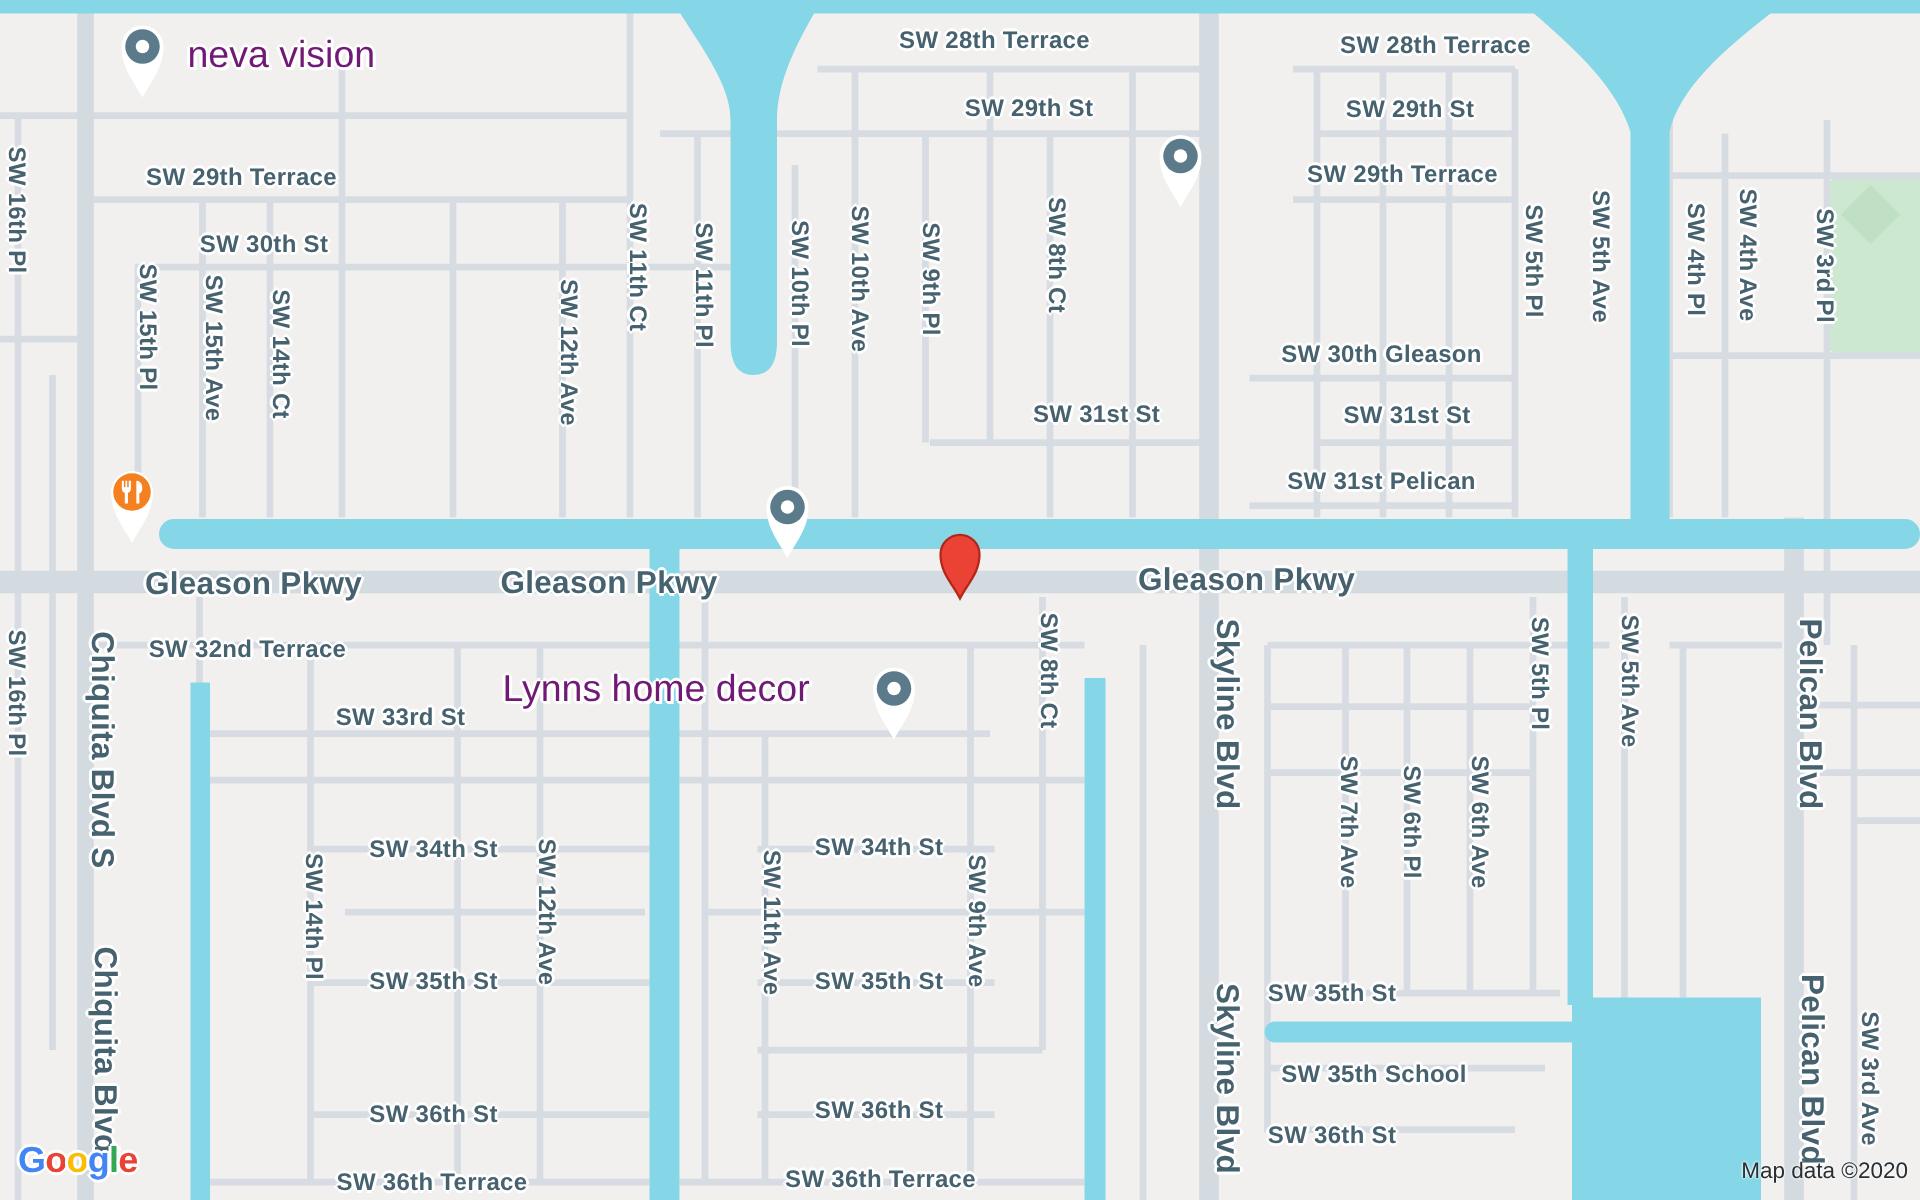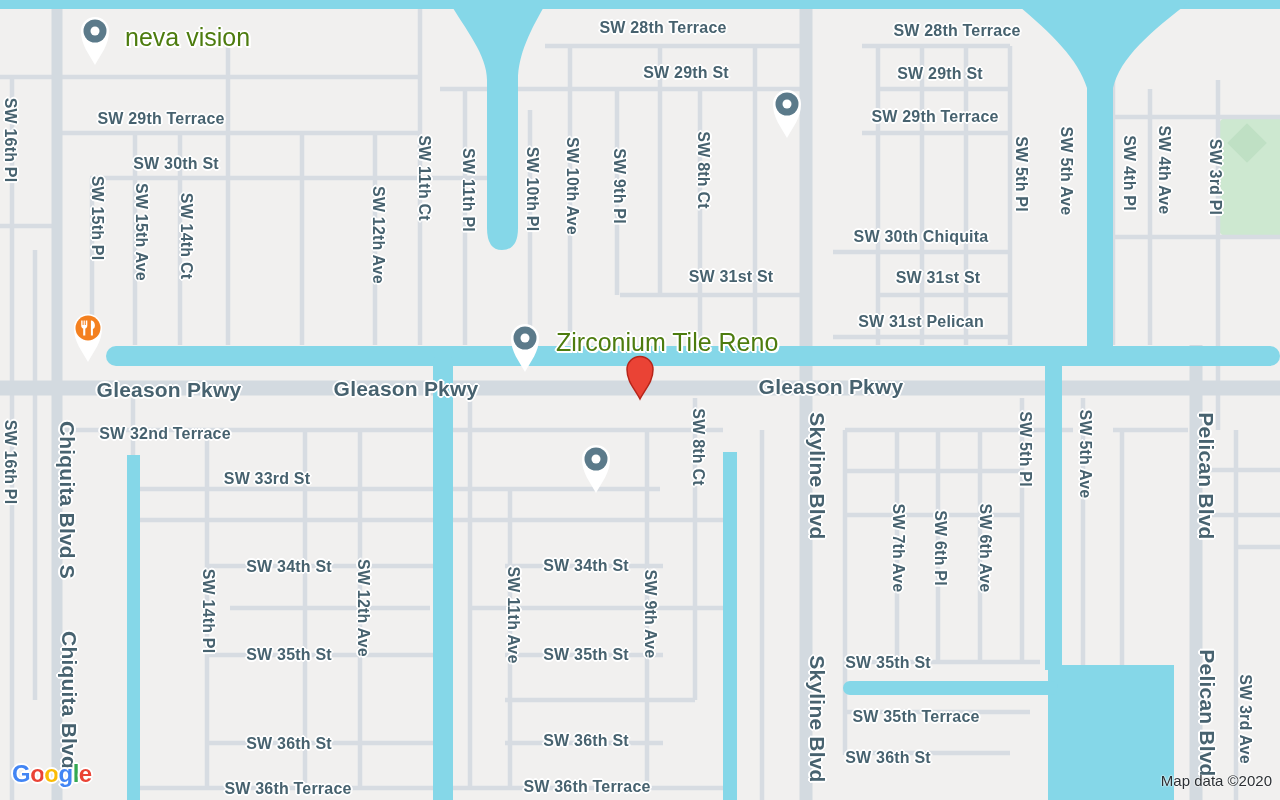--- a/index.html
+++ b/index.html
@@ -12,21 +12,21 @@
     position:absolute;transform:translate(-50%,-50%);
     white-space:nowrap;color:#47626f;font-size:16px;font-weight:600;letter-spacing:.2px;
     text-shadow:-1px -1px 0 #fff,1px -1px 0 #fff,-1px 1px 0 #fff,1px 1px 0 #fff,
                 -2px 0 0 #fff,2px 0 0 #fff,0 -2px 0 #fff,0 2px 0 #fff;
     pointer-events:none;
   }
   .lbl.v{writing-mode:vertical-rl;}
   .lbl.major{font-size:21px;margin-left:11px;}
   .poi-lbl{
     position:absolute;transform:translate(0,-50%);
-    white-space:nowrap;color:#4d7c0f;font-size:25px;font-weight:400;
+    white-space:nowrap;color:#701a75;font-size:25px;font-weight:400;
     text-shadow:-1px -1px 0 #fff,1px -1px 0 #fff,-1px 1px 0 #fff,1px 1px 0 #fff,
                 -2px 0 0 #fff,2px 0 0 #fff,0 -2px 0 #fff,0 2px 0 #fff,2px 2px 0 #fff;
   }
   .poi-lbl.orange{color:#e8710a;}
   .marker{position:absolute;}
   #logo{
     position:absolute;left:12px;top:760px;font-size:24px;font-weight:bold;letter-spacing:-.5px;
     text-shadow:-1px -1px 0 #fff,1px -1px 0 #fff,-1px 1px 0 #fff,1px 1px 0 #fff,
                 -2px 0 0 #fff,2px 0 0 #fff,0 -2px 0 #fff,0 2px 0 #fff;
     cursor:pointer;
@@ -159,35 +159,35 @@
   </svg>
 
   <div id="labels-layer">
       <div class="lbl" style="left: 663px; top: 28px;">SW 28th Terrace</div>
       <div class="lbl" style="left: 957px; top: 31px;">SW 28th Terrace</div>
       <div class="lbl" style="left: 686px; top: 73px;">SW 29th St</div>
       <div class="lbl" style="left: 940px; top: 74px;">SW 29th St</div>
       <div class="lbl" style="left: 161px; top: 119px;">SW 29th Terrace</div>
       <div class="lbl" style="left: 935px; top: 117px;">SW 29th Terrace</div>
       <div class="lbl" style="left: 176px; top: 164px;">SW 30th St</div>
-      <div class="lbl" style="left: 921px; top: 237px;">SW 30th Chiquita</div>
+      <div class="lbl" style="left: 921px; top: 237px;">SW 30th Gleason</div>
       <div class="lbl" style="left: 731px; top: 277px;">SW 31st St</div>
       <div class="lbl" style="left: 938px; top: 278px;">SW 31st St</div>
       <div class="lbl" style="left: 921px; top: 322px;">SW 31st Pelican</div>
       <div class="lbl major" style="left: 158px; top: 390px;">Gleason Pkwy</div>
       <div class="lbl major" style="left: 395px; top: 389px;">Gleason Pkwy</div>
       <div class="lbl major" style="left: 820px; top: 387px;">Gleason Pkwy</div>
       <div class="lbl" style="left: 165px; top: 434px;">SW 32nd Terrace</div>
       <div class="lbl" style="left: 267px; top: 479px;">SW 33rd St</div>
       <div class="lbl" style="left: 289px; top: 567px;">SW 34th St</div>
       <div class="lbl" style="left: 586px; top: 566px;">SW 34th St</div>
       <div class="lbl" style="left: 289px; top: 655px;">SW 35th St</div>
       <div class="lbl" style="left: 586px; top: 655px;">SW 35th St</div>
       <div class="lbl" style="left: 888px; top: 663px;">SW 35th St</div>
-      <div class="lbl" style="left: 916px; top: 717px;">SW 35th Terrace</div>
+      <div class="lbl" style="left: 916px; top: 717px;">SW 35th School</div>
       <div class="lbl" style="left: 289px; top: 744px;">SW 36th St</div>
       <div class="lbl" style="left: 586px; top: 741px;">SW 36th St</div>
       <div class="lbl" style="left: 888px; top: 758px;">SW 36th St</div>
       <div class="lbl" style="left: 288px; top: 789px;">SW 36th Terrace</div>
       <div class="lbl" style="left: 587px; top: 787px;">SW 36th Terrace</div>
       <div class="lbl v" style="left: 10px; top: 140px;">SW 16th Pl</div>
       <div class="lbl v" style="left: 10px; top: 462px;">SW 16th Pl</div>
       <div class="lbl v" style="left: 97px; top: 218px;">SW 15th Pl</div>
       <div class="lbl v" style="left: 141px; top: 232px;">SW 15th Ave</div>
       <div class="lbl v" style="left: 186px; top: 236px;">SW 14th Ct</div>
@@ -216,21 +216,21 @@
       <div class="lbl v" style="left: 940px; top: 548px;">SW 6th Pl</div>
       <div class="lbl v" style="left: 985px; top: 548px;">SW 6th Ave</div>
       <div class="lbl v" style="left: 1025px; top: 449px;">SW 5th Pl</div>
       <div class="lbl v" style="left: 1085px; top: 454px;">SW 5th Ave</div>
       <div class="lbl v major" style="left: 1195px; top: 476px;">Pelican Blvd</div>
       <div class="lbl v major" style="left: 1196px; top: 713px;">Pelican Blvd</div>
       <div class="lbl v" style="left: 1245px; top: 719px;">SW 3rd Ave</div>
     </div>
 
   <div class="poi-lbl" style="left:125px;top:37px">neva vision</div>
-  <div class="poi-lbl" style="left:556px;top:342px">Zirconium Tile Reno</div>
+  <div class="poi-lbl" style="left:335px;top:460px">Lynns home decor</div>
 
   <div class="marker" style="left:76px;top:14px">
     <svg width="38" height="54" viewBox="0 0 38 54">
       <path d="M19 51 C13 40 5 31 5 17 A14 14 0 1 1 33 17 C33 31 25 40 19 51 Z" fill="#ffffff"></path>
       <circle cx="19" cy="17" r="11.5" fill="#5b7a8a"></circle>
         <circle cx="19" cy="17" r="4.5" fill="#ffffff"></circle>
     </svg>
   </div>
   <div class="marker" style="left:768px;top:87px">
     <svg width="38" height="54" viewBox="0 0 38 54">

